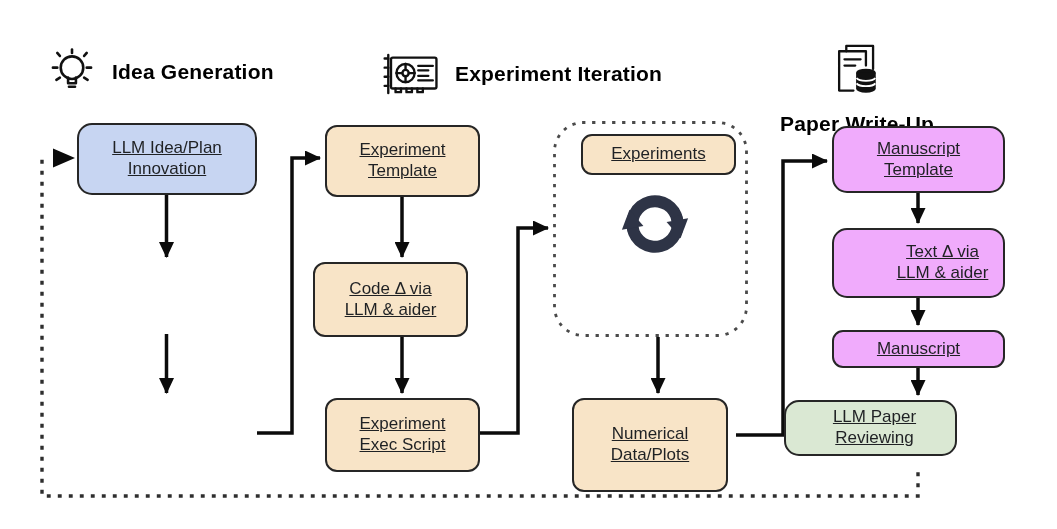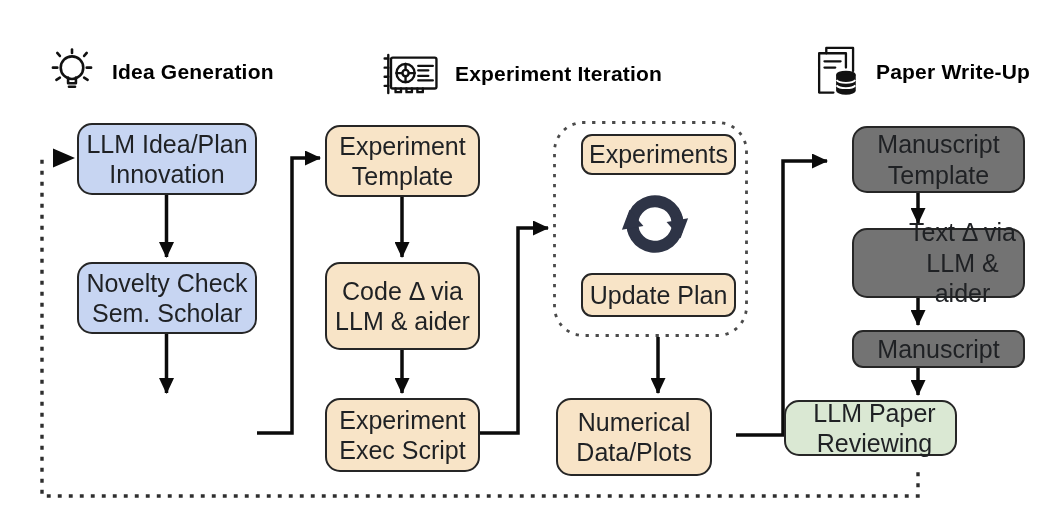--- a/index.html
+++ b/index.html
@@ -8,26 +8,26 @@
     font-family:"Liberation Sans", sans-serif;color:#1f2124;
   }
   
   .sec-header{position:absolute;display:flex;align-items:center;gap:14px;height:60px;}
   .sec-header .hicon{flex:0 0 auto;display:flex;align-items:center;}
   .sec-header .hlabel{font-size:21px;font-weight:bold;color:#000000;letter-spacing:.2px;white-space:nowrap;}
   
   .node{
     position:absolute;box-sizing:border-box;border:2.5px solid #262626;border-radius:15px;
     display:flex;align-items:center;justify-content:center;text-align:center;
-    font-size:25px;line-height:1.22;white-space:pre-line;color:#1f2124;
+    font-size:17px;line-height:1.22;white-space:pre-line;color:#1f2124;text-decoration:underline;
   }
   .node.small{border-radius:11px;}
   .blue{background:#c7d5f2;}
-  .orange{background:#f8e4c7;}
-  .gray{background:#737373;margin-left:20px;}
+  .orange{background:#f8e4c7;border-radius:12px;}
+  .gray{background:#f0abfc;}
   .green{background:#dae8d3;}
   
   #overlay{position:absolute;left:0;top:0;width:1057px;height:529px;pointer-events:none;}
   .solid-line{stroke:#0b0b0b;stroke-width:3.5;fill:none;}
   .dotted-line{stroke:#2e2e2e;stroke-width:3.4;fill:none;stroke-linecap:square;stroke-dasharray:0.5 10.5;}
   .loop-rect{stroke:#4a4a4a;stroke-width:2.8;fill:none;stroke-linecap:square;stroke-dasharray:0.5 9.5;}
   .icon-stroke{stroke:#111111;fill:none;stroke-width:3;stroke-linecap:round;stroke-linejoin:round;}
   .icon-stroke-thin{stroke:#111111;fill:none;stroke-width:2.6;stroke-linecap:round;stroke-linejoin:round;}
 </style>
 </head>
@@ -92,21 +92,21 @@
           <circle cx="27" cy="28" r="3.5"></circle>
           <path d="M27,18 L27,24.5 M37,28 L30.5,28 M27,38 L27,31.5 M17,28 L23.5,28"></path>
           <path d="M41,20 L57,20 M41,25 L52,25 M41,31 L52,31 M41,36 L57,36"></path>
           <path d="M16,45 L16,49 L22,49 L22,45 M28,45 L28,49 L34,49 L34,45 M40,45 L40,49 L46,49 L46,45"></path>
         </g>
       </svg>
     </span>
     <span class="hlabel">Experiment Iteration</span>
   </div>
 
-  <div class="sec-header" style="left:812px;top:42px;">
+  <div class="sec-header" style="left:780px;top:42px;flex-direction:column;">
     <span class="hicon">
       <svg width="50" height="56" viewBox="0 0 56 62">
         <g class="icon-stroke-thin">
           <path d="M16,10 L16,4 L46,4 L46,30"></path>
           <path d="M8,10 L38,10 L38,26 M8,10 L8,54 L24,54"></path>
           <path d="M14,19 L32,19 M14,26 L26,26"></path>
         </g>
         <g fill="#111111">
           <ellipse cx="38" cy="34" rx="11" ry="4.5"></ellipse>
           <path d="M27,34 L27,52 A11,4.5 0 0 0 49,52 L49,34 Z"></path>
@@ -117,30 +117,26 @@
         </g>
       </svg>
     </span>
     <span class="hlabel">Paper Write-Up</span>
   </div>
 
   <div class="node blue" style="left:77px;top:123px;width:180px;height:72px;">
     <span>LLM Idea/Plan
 Innovation</span>
   </div>
-  <div class="node blue" style="left:77px;top:262px;width:180px;height:72px;">
-    <span>Novelty Check
-Sem. Scholar</span>
-  </div>
 
   <div class="node orange" style="left:325px;top:125px;width:155px;height:72px;">
     <span>Experiment
 Template</span>
   </div>
-  <div class="node orange" style="left:325px;top:262px;width:155px;height:88px;">
+  <div class="node orange" style="left:313px;top:262px;width:155px;height:75px;">
     <span>Code Δ via
 LLM &amp; aider</span>
   </div>
   <div class="node orange" style="left:325px;top:398px;width:155px;height:74px;">
     <span>Experiment
 Exec Script</span>
   </div>
 
   <div class="node orange small" style="left:581px;top:134px;width:155px;height:41px;">
     <span>Experiments</span>
@@ -152,24 +148,21 @@
         <path d="M18.1,61.6 A34,34 0 1 1 83.5,44.1 L69.7,46.5 A20,20 0 1 0 31.2,56.8 Z"></path>
         <polygon points="89.4,43.1 63.8,47.5 80.4,66.9"></polygon>
         <g transform="rotate(180 50 50)">
           <path d="M18.1,61.6 A34,34 0 1 1 83.5,44.1 L69.7,46.5 A20,20 0 1 0 31.2,56.8 Z"></path>
           <polygon points="89.4,43.1 63.8,47.5 80.4,66.9"></polygon>
         </g>
       </g>
     </svg>
   </div>
 
-  <div class="node orange small" style="left:581px;top:273px;width:155px;height:44px;">
-    <span>Update Plan</span>
-  </div>
-  <div class="node orange" style="left:556px;top:398px;width:156px;height:78px;">
+  <div class="node orange" style="left:572px;top:398px;width:156px;height:94px;">
     <span>Numerical
 Data/Plots</span>
   </div>
 
   <div class="node gray" style="left:832px;top:126px;width:173px;height:67px;">
     <span>Manuscript
 Template</span>
   </div>
   <div class="node gray" style="left:832px;top:228px;width:173px;height:70px;padding-left:48px;">
     <span>Text Δ via

